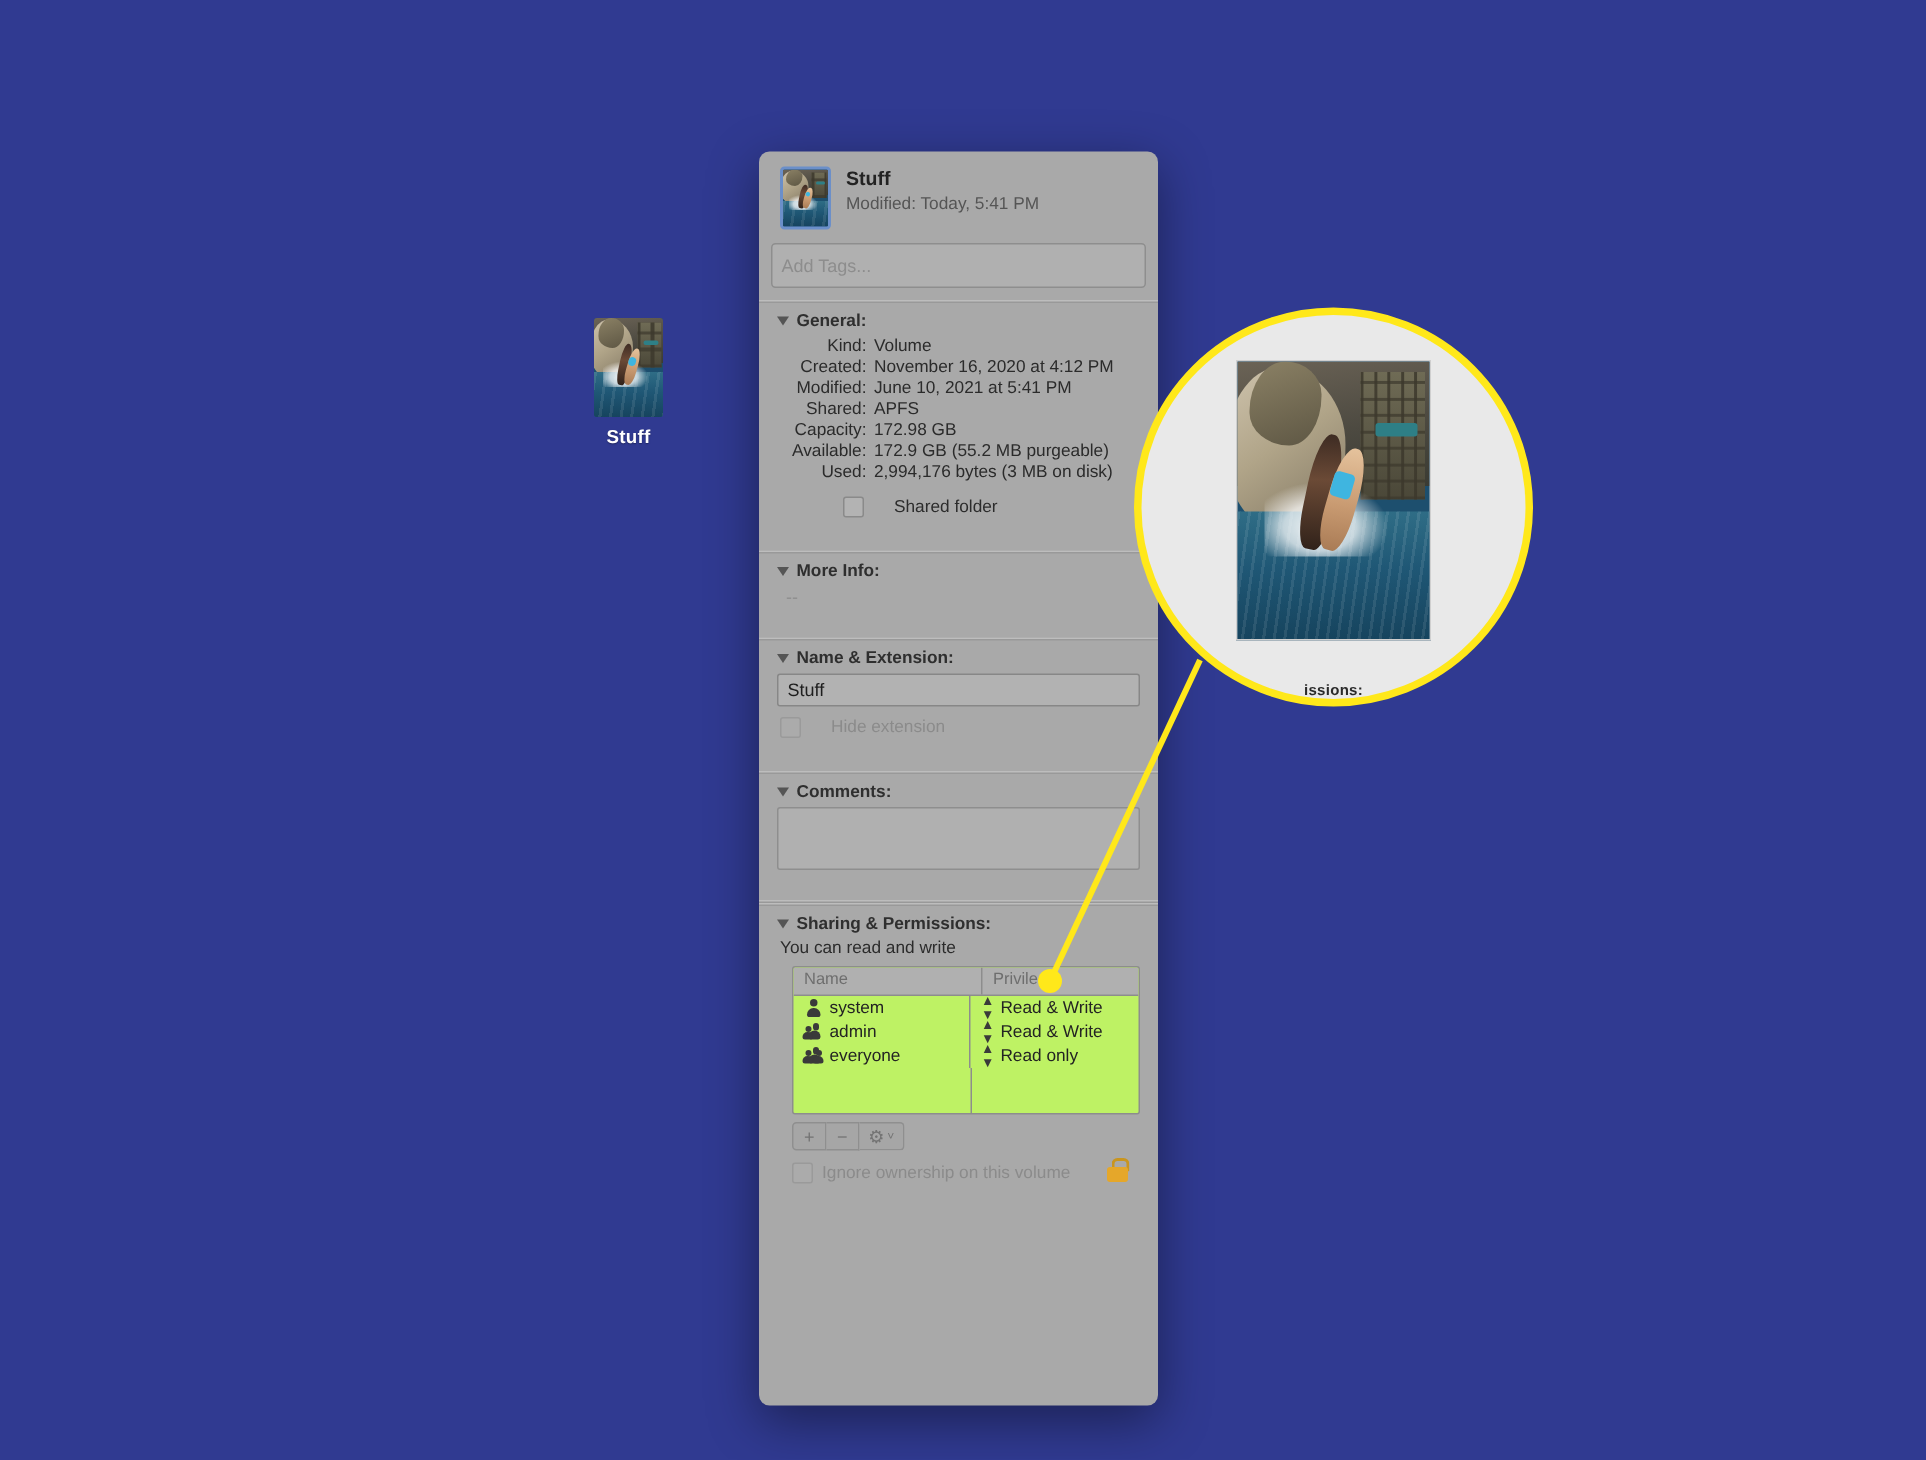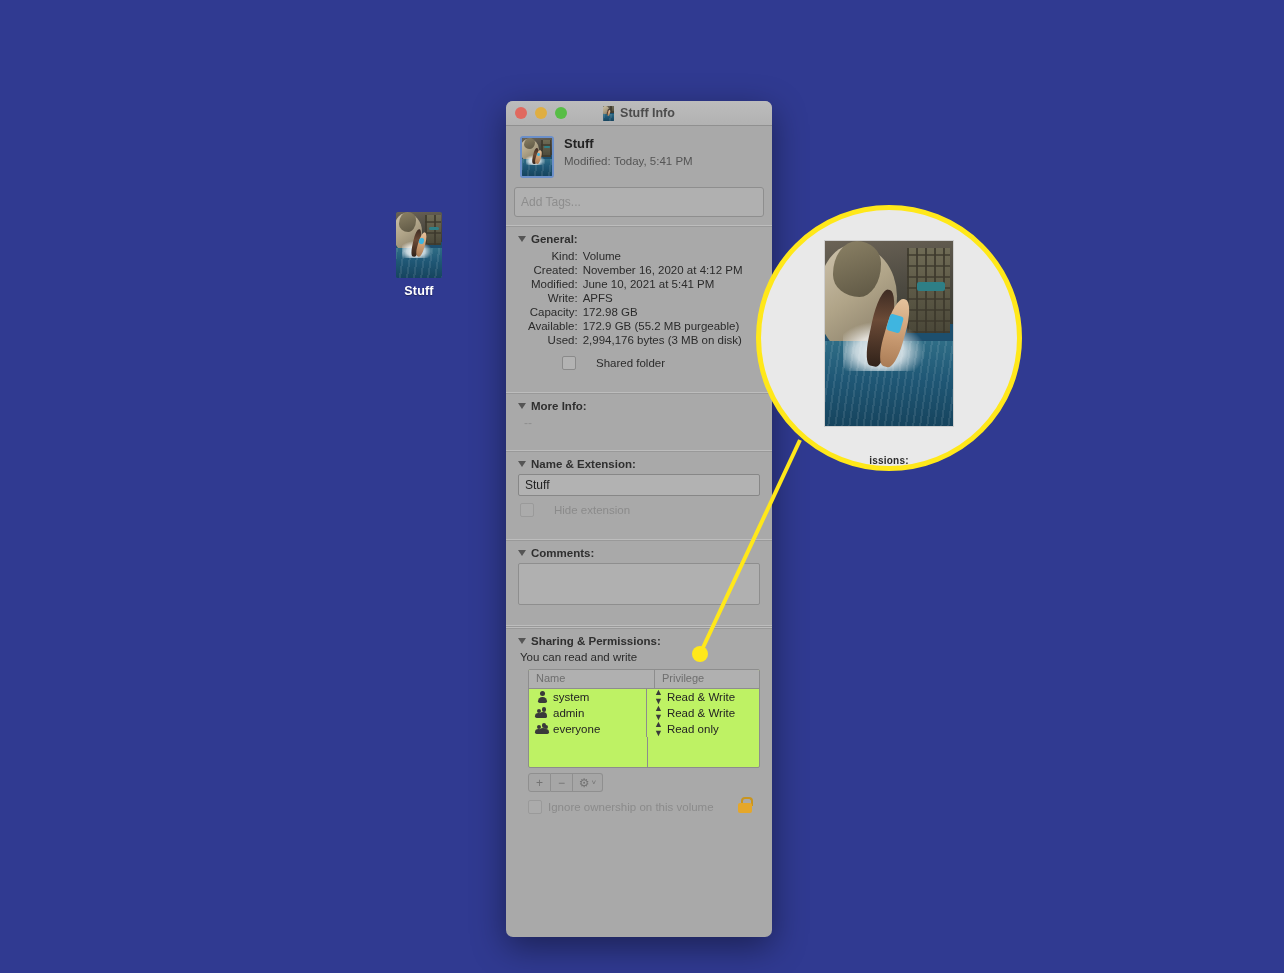--- a/index.html
+++ b/index.html
@@ -357,38 +357,20 @@
       <div class="splash"></div>
     <div class="person-a"></div>
       <div class="person-b"></div>
       <div class="swim"></div>
   </div>
   <div class="label">Stuff</div>
 </div>
 
 <div id="info-window">
 
-  <div id="titlebar">
-    <div class="lights">
-      <div class="light red"></div>
-      <div class="light yellow"></div>
-      <div class="light green"></div>
-    </div>
-    <div id="title-center">
-      <div class="tiny-thumb photo">
-        <div class="sky"></div>
-          <div class="rock"></div>
-          <div class="struct"></div>
-        <div class="water"></div>
-          <div class="person-a"></div>
-          <div class="person-b"></div>
-      </div>
-      <div id="title-text">Stuff Info</div>
-    </div>
-  </div>
 
   <div class="win-body">
 
     <div id="header-row">
       <div id="header-thumb">
         <div class="photo" style="width:100%;height:100%">
           <div class="sky"></div>
             <div class="rock"></div>
             <div class="rock2"></div>
           <div class="struct"></div>
@@ -425,21 +407,21 @@
         </tr>
         <tr>
           <td class="k">Created:</td>
           <td class="v">November 16, 2020 at 4:12 PM</td>
         </tr>
         <tr>
           <td class="k">Modified:</td>
           <td class="v">June 10, 2021 at 5:41 PM</td>
         </tr>
         <tr>
-          <td class="k">Write:</td>
+          <td class="k">Shared:</td>
           <td class="v">APFS</td>
         </tr>
         <tr>
           <td class="k">Capacity:</td>
           <td class="v">172.98 GB</td>
         </tr>
         <tr>
           <td class="k">Available:</td>
           <td class="v">172.9 GB (55.2 MB purgeable)</td>
         </tr>

